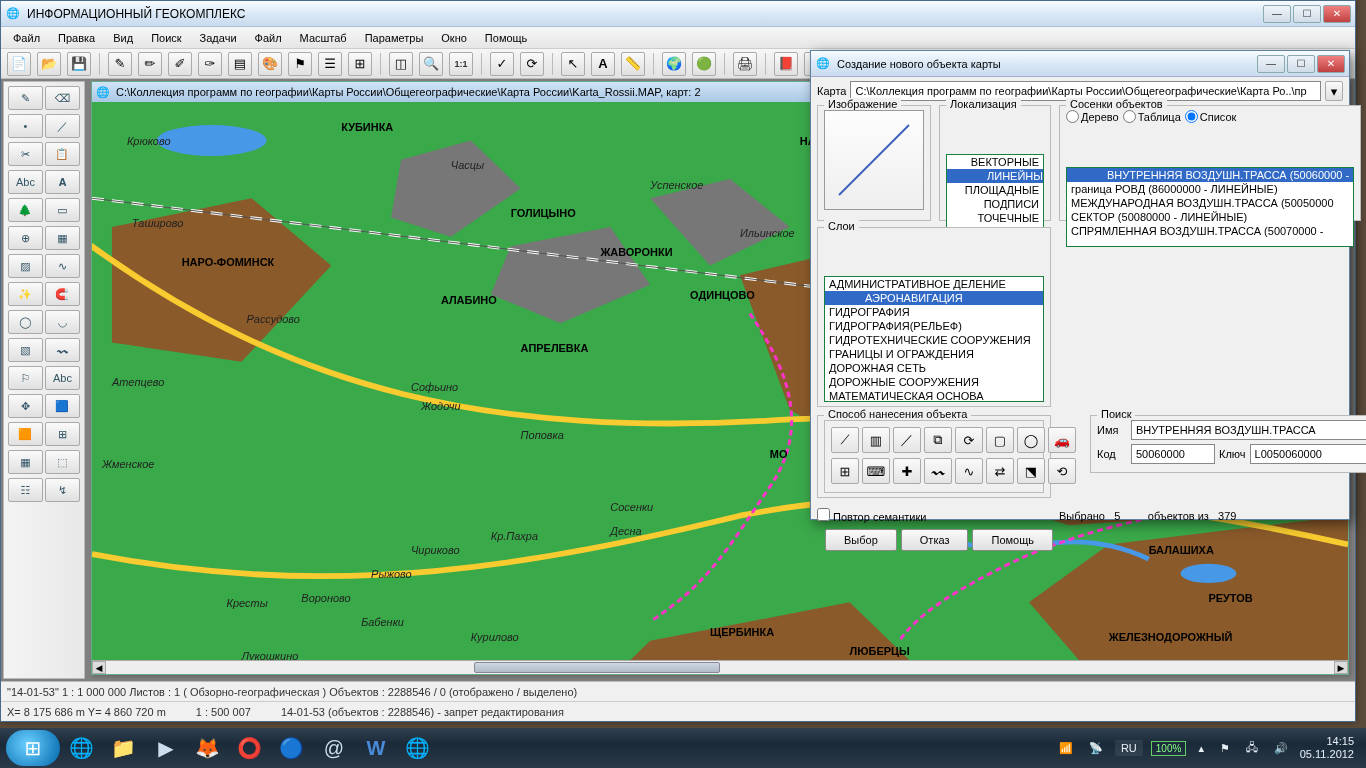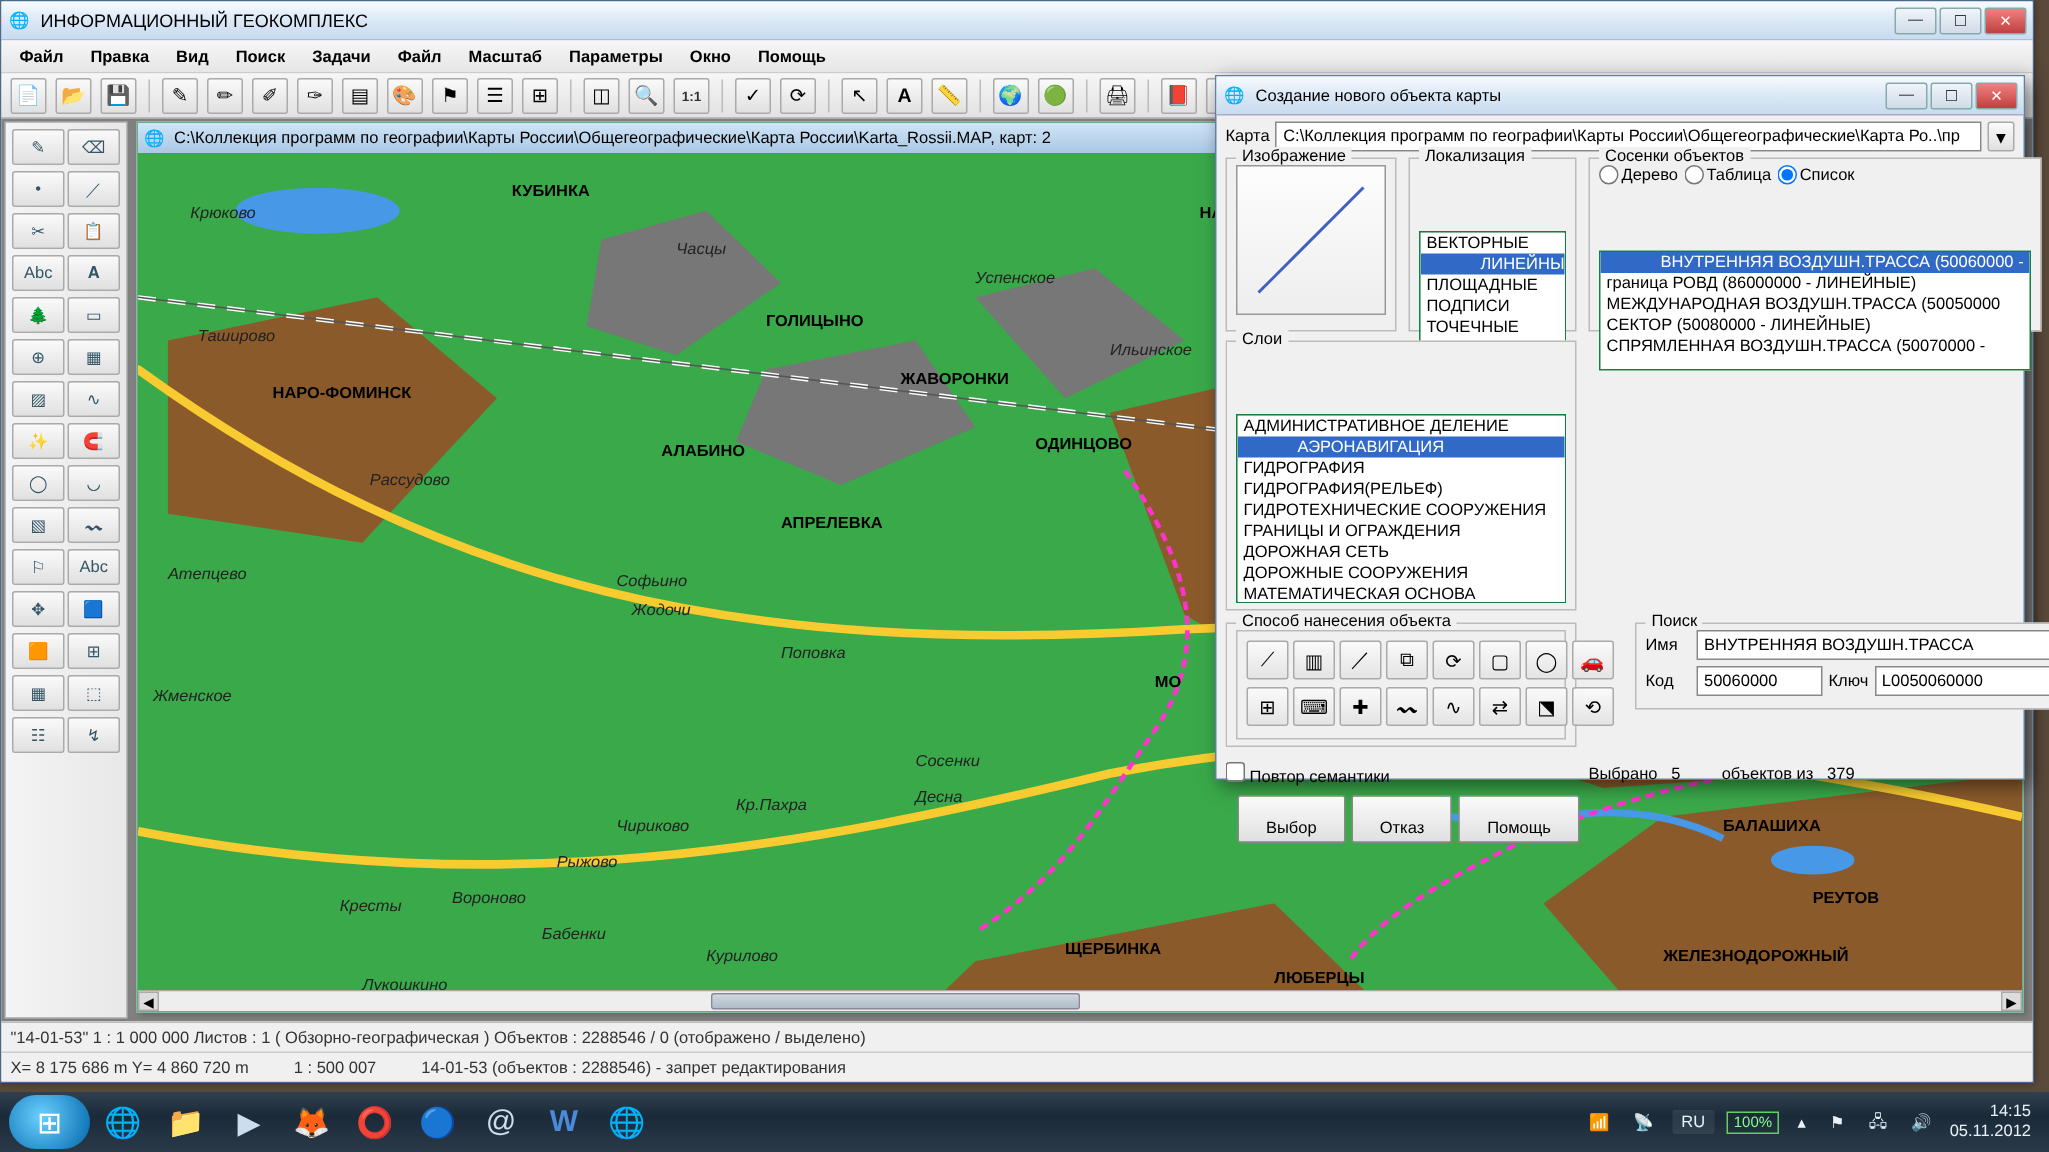--- a/index.html
+++ b/index.html
@@ -9,21 +9,21 @@
 .main-window { position: absolute; left: 0; top: 0; width: 1356px; height: 722px; background: #fff; border: 1px solid #4a6a8a; box-shadow: 0 0 6px rgba(0,0,0,.4); }
 .titlebar { height: 26px; background: linear-gradient(#f7fbff,#dbe8f6,#c8dbef); display: flex; align-items: center; padding: 0 4px; border-bottom: 1px solid #a8bfd6; }
 .title-icon { width: 16px; height: 16px; margin-right: 6px; display: flex; align-items: center; justify-content: center; }
 .title-text { flex: 1; color: #000; font-size: 12px; }
 .win-btns { display: flex; gap: 2px; }
 .win-btn { width: 28px; height: 18px; background: linear-gradient(#f0f4fa,#d0dce8); border: 1px solid #8aa; border-radius: 2px; display:flex;align-items:center;justify-content:center;font-size:10px;color:#333;cursor:pointer;}
 .win-btn.close { background: linear-gradient(#f08080,#c04040); color:#fff;}
 
 
 .menubar { height: 22px; background: linear-gradient(#f6f6f6,#e6e6e6); border-bottom: 1px solid #ccc; display:flex; align-items:center; padding:0 4px; gap:2px;}
-.menu-item { padding: 2px 8px; color:#000; cursor:pointer;font-weight:bold; }
+.menu-item { padding: 2px 8px; color:#000; cursor:pointer; }
 
 
 .toolbar { height: 30px; background: linear-gradient(#f6f6f6,#e2e2e2); border-bottom:1px solid #bbb; display:flex; align-items:center; padding:0 6px; gap:6px;}
 .tbtn { width:24px; height:24px; background:linear-gradient(#fafafa,#e0e0e0); border:1px solid #aaa; border-radius:2px; display:flex;align-items:center;justify-content:center; font-size:13px; cursor:pointer;}
 .tsep{ width:1px;height:22px;background:#bbb;margin:0 2px;}
 .t11{font-size:9px;font-weight:bold;color:#333;}
 
 
 .workspace{ position:absolute; left:0; top:78px; right:0; bottom:40px; background:#808080; }
 .side-tools{ position:absolute; left:2px; top:2px; width:82px; bottom:2px; background:linear-gradient(90deg,#f4f4f4,#e8e8e8); border:1px solid #bbb; display:grid; grid-template-columns:1fr 1fr; grid-auto-rows:26px; gap:2px; padding:4px; align-content:start;}
@@ -55,21 +55,21 @@
 .preview{width:100px;height:100px;background:linear-gradient(#fdfdfd,#eee);border:1px solid #999;display:flex;align-items:center;justify-content:center;}
 .listbox{background:#fff;border:1px solid #15803d;overflow-y:auto;font-family:"Courier New",monospace;font-size:11px;margin-top:44px;}
 .listbox .li{padding:1px 4px;white-space:nowrap;cursor:pointer;}
 .listbox .li.sel{background:#3169c6;color:#fff;padding-left:40px;}
 .objlist{height:80px;}
 .layerlist{height:126px;}
 .methodbox{border:1px solid #bbb;padding:6px;display:grid;grid-template-columns:repeat(8,28px);grid-template-rows:28px 28px;gap:3px;}
 .methodbox .mbtn{width:28px;height:26px;background:linear-gradient(#fafafa,#e4e4e4);border:1px solid #aaa;border-radius:2px;display:flex;align-items:center;justify-content:center;font-size:13px;cursor:pointer;}
 .radio{display:flex;align-items:center;gap:2px;}
 .radio input{margin:0;}
-.dlgbtn{height:22px;padding:15px 18px;background:linear-gradient(#fafafa,#e0e0e0);border:1px solid #888;border-radius:2px;cursor:pointer;}
+.dlgbtn{height:22px;padding:4px 18px;background:linear-gradient(#fafafa,#e0e0e0);border:1px solid #888;border-radius:2px;cursor:pointer;}
 
 
 .status1{position:absolute;left:0;right:0;bottom:20px;height:20px;background:#f0f0f0;border-top:1px solid #bbb;display:flex;align-items:center;padding:0 6px;font-size:11px;color:#333;}
 .status2{position:absolute;left:0;right:0;bottom:0;height:20px;background:#f0f0f0;border-top:1px solid #ccc;display:flex;align-items:center;padding:0 6px;font-size:11px;color:#333;gap:30px;}
 
 
 .taskbar{position:absolute;left:0;right:0;bottom:0;height:40px;background:linear-gradient(#304050,#1a2a38 40%,#2a3a48);display:flex;align-items:center;padding:0 6px;gap:2px;z-index:5;}
 .start{width:54px;height:36px;border-radius:18px;background:radial-gradient(circle at 40% 40%,#6bd0ff,#0066aa);display:flex;align-items:center;justify-content:center;color:#fff;font-size:20px;cursor:pointer;}
 .tb-icon{width:40px;height:36px;display:flex;align-items:center;justify-content:center;font-size:20px;color:#cde;cursor:pointer;border-radius:2px;}
 .tb-spacer{flex:1;}
@@ -289,21 +289,21 @@
 
     <div class="cols" style="height:116px;">
       <div class="fieldset" style="width:116px;">
         <legend>Изображение</legend>
         <div class="preview">
           <svg width="90" height="90">
               <line x1="10" y1="80" x2="80" y2="10" stroke="#4060c0" stroke-width="2"></line>
             </svg>
         </div>
       </div>
-      <div class="fieldset" style="width:112px;">
+      <div class="fieldset" style="width:112px;text-align:right;">
         <legend>Локализация</legend>
         <div class="listbox" style="height:96px" id="local-list">
             <div class="li">ВЕКТОРНЫЕ</div>
             <div class="li sel">ЛИНЕЙНЫЕ</div>
             <div class="li">ПЛОЩАДНЫЕ</div>
             <div class="li">ПОДПИСИ</div>
             <div class="li">ТОЧЕЧНЫЕ</div>
             <div class="li">ШАБЛОНЫ</div>
           </div>
       </div>

